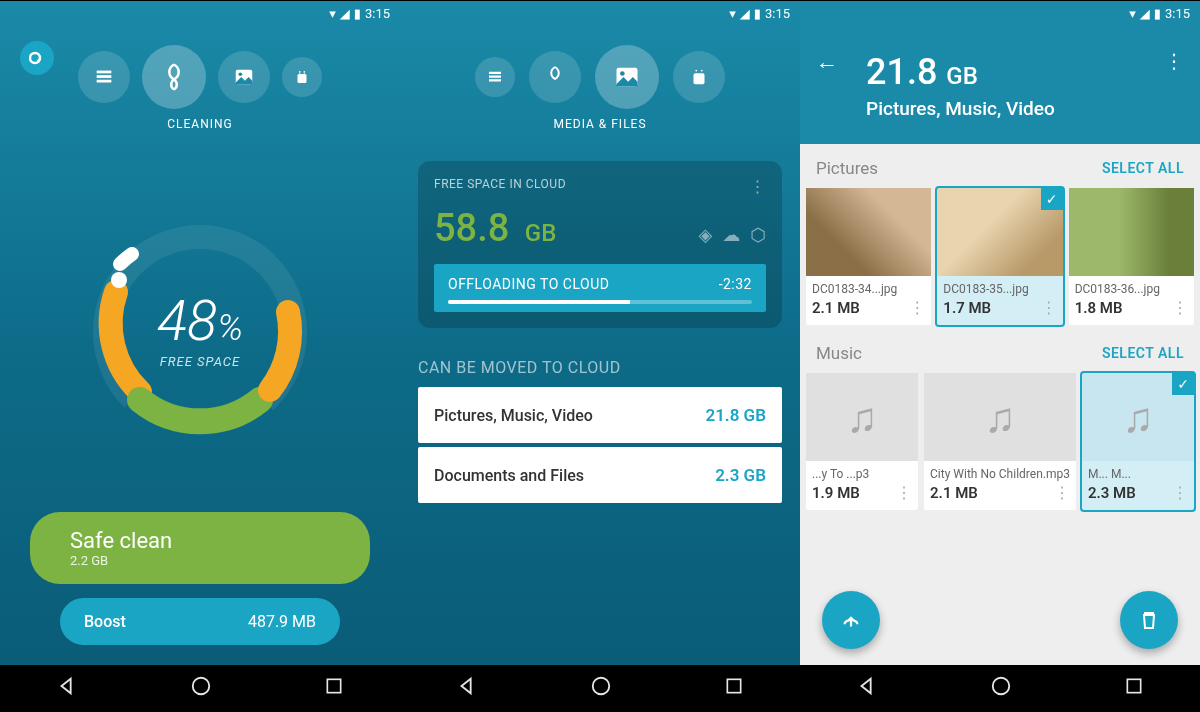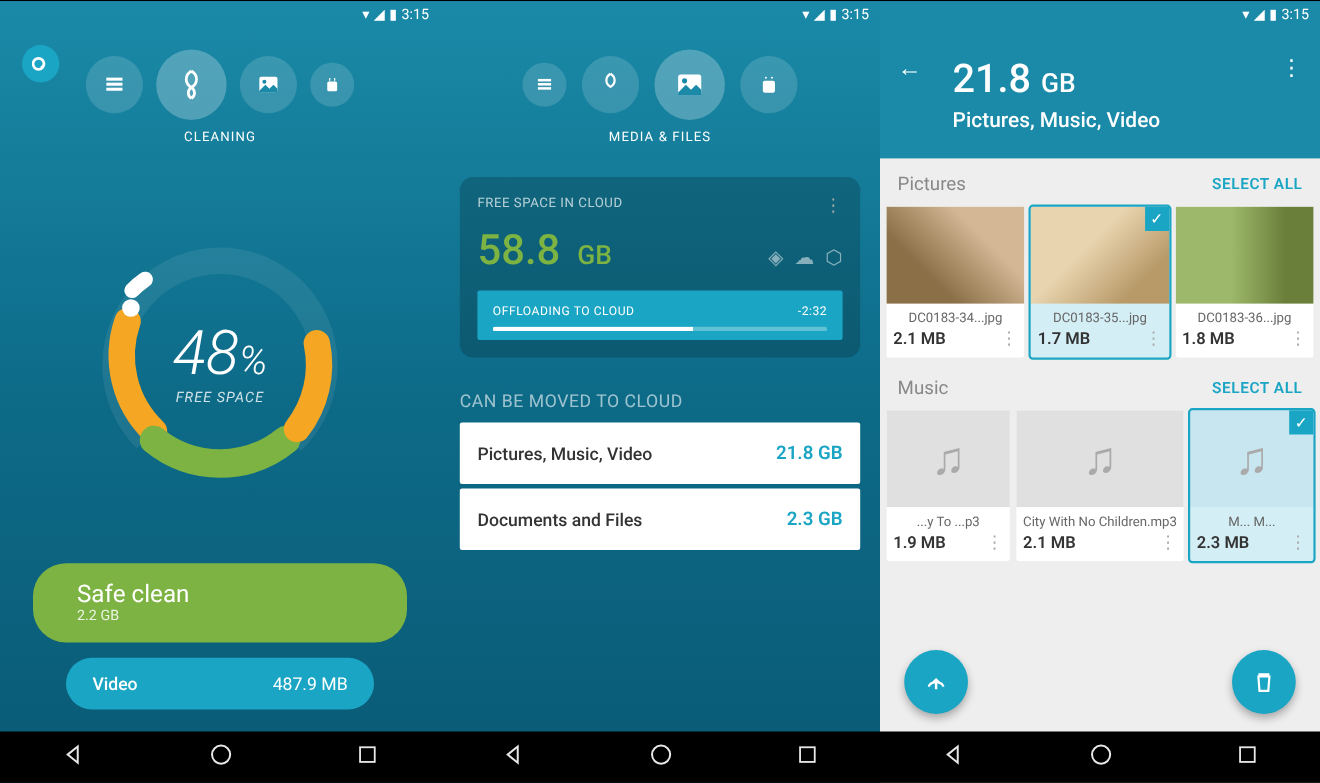--- a/index.html
+++ b/index.html
@@ -36,21 +36,21 @@
 .btn-secondary .title { font-weight: 500; }
 
 
 .cloud-card { background: rgba(0,0,0,0.18); border-radius: 12px; margin: 10px 18px; padding: 16px; }
 .cloud-card-header { display: flex; justify-content: space-between; color: rgba(255,255,255,0.7); font-size: 12px; letter-spacing: 0.5px; }
 .cloud-size { color: #7cb342; font-size: 38px; font-weight: 500; margin: 10px 0 14px; display: flex; align-items: baseline; justify-content: space-between; }
 .cloud-size .unit { font-size: 24px; margin-left: 6px; }
 .cloud-providers { display: flex; gap: 10px; align-items: center; opacity: 0.5; }
 .cloud-providers span { color: #fff; font-size: 18px; }
 .offload-bar { background: #1ba5c4; border-radius: 2px; padding: 12px 14px 8px; margin-top: 4px; }
-.offload-header { display: flex; justify-content: space-between; color: #fff; font-size: 11px; letter-spacing: 0.5px; margin-bottom: 8px; }
+.offload-header { display: flex; justify-content: space-between; color: #fff; font-size: 14px; letter-spacing: 0.5px; margin-bottom: 8px; }
 .progress { height: 4px; background: rgba(255,255,255,0.3); border-radius: 2px; overflow: hidden; }
 .progress-fill { height: 100%; width: 60%; background: #fff; }
 .section-label { color: rgba(255,255,255,0.6); font-size: 16px; letter-spacing: 0.5px; margin: 20px 18px 10px; }
 .white-row { background: #fff; margin: 0 18px 4px; padding: 18px 16px; display: flex; justify-content: space-between; align-items: center; border-radius: 2px; cursor: pointer; }
 .white-row .label { color: #333; font-weight: 500; font-size: 16px; }
 .white-row .size { color: #1ba5c4; font-weight: 600; font-size: 17px; }
 
 
 .s3-header { padding: 20px 20px 24px; color: #fff; position: relative; }
 .s3-back { position: absolute; left: 16px; top: 24px; cursor: pointer; font-size: 22px; }
@@ -62,21 +62,21 @@
 .group-header { display: flex; justify-content: space-between; align-items: center; padding: 14px 16px 10px; }
 .group-header .name { color: #888; font-size: 17px; text-align: center; }
 .group-header .select-all { color: #1ba5c4; font-size: 14px; font-weight: 600; letter-spacing: 0.5px; cursor: pointer; }
 .thumb-row { display: flex; gap: 6px; padding: 0 6px 4px; }
 .thumb { flex: 1; background: #fff; border-radius: 2px; position: relative; }
 .thumb.selected { outline: 2px solid #1ba5c4; background: #d4eef5; }
 .thumb-img { width: 100%; height: 88px; background: #999; display: flex; align-items: center; justify-content: center; color: #fff; font-size: 11px; }
 .thumb-img.dog1 { background: linear-gradient(45deg, #8b6f47 30%, #d4b896 70%); }
 .thumb-img.dog2 { background: linear-gradient(135deg, #e8d5b0 40%, #b89968 80%); }
 .thumb-img.dog3 { background: linear-gradient(90deg, #9db86a 40%, #6a7f3a 80%); }
-.thumb-name { font-size: 12px; color: #666; padding: 6px 6px 2px; white-space: nowrap; overflow: hidden; text-overflow: ellipsis; text-align: center; }
+.thumb-name { font-size: 12px; color: #666; padding: 6px 6px 2px; white-space: nowrap; overflow: hidden; text-overflow: ellipsis; }
 .thumb-size-row { display: flex; justify-content: space-between; align-items: center; padding: 0 6px 8px; }
 .thumb-size { font-size: 15px; font-weight: 600; color: #333; }
 .thumb-check { position: absolute; top: 0; right: 0; width: 22px; height: 22px; background: #1ba5c4; color: #fff; display: flex; align-items: center; justify-content: center; font-size: 14px; }
 .music-thumb { width: 100%; height: 88px; background: #e0e0e0; display: flex; align-items: center; justify-content: center; color: #aaa; font-size: 42px; }
 .fab { position: absolute; width: 58px; height: 58px; border-radius: 50%; background: #1ba5c4; color: #fff; display: flex; align-items: center; justify-content: center; font-size: 24px; box-shadow: 0 4px 8px rgba(0,0,0,0.3); cursor: pointer; z-index: 10; }
 .fab.left { bottom: 62px; left: 22px; }
 .fab.right { bottom: 62px; right: 22px; }
 
 
 .nav-bar { height: 46px; background: #000; display: flex; justify-content: space-around; align-items: center; color: #fff; }
@@ -147,21 +147,21 @@
         <div class="gauge-pct"><span>48</span><span class="pct-sign">%</span></div>
         <div class="gauge-label">FREE SPACE</div>
       </div>
     </div>
   </div>
   <div class="btn-primary">
     <div class="title">Safe clean</div>
     <div class="sub">2.2 GB</div>
   </div>
   <div class="btn-secondary">
-    <span class="title">Video</span>
+    <span class="title">Boost</span>
     <span>487.9 MB</span>
   </div>
   <div class="nav-bar">
     <div><svg width="22" height="22" viewBox="0 0 24 24" fill="none" stroke="#fff" stroke-width="2">
             <path d="M16 4 L6 12 L16 20 Z" fill="none"></path>
           </svg></div>
     <div><svg width="22" height="22" viewBox="0 0 24 24">
             <circle cx="12" cy="12" r="9" fill="none" stroke="#fff" stroke-width="2"></circle>
           </svg></div>
     <div><svg width="20" height="20" viewBox="0 0 24 24">

